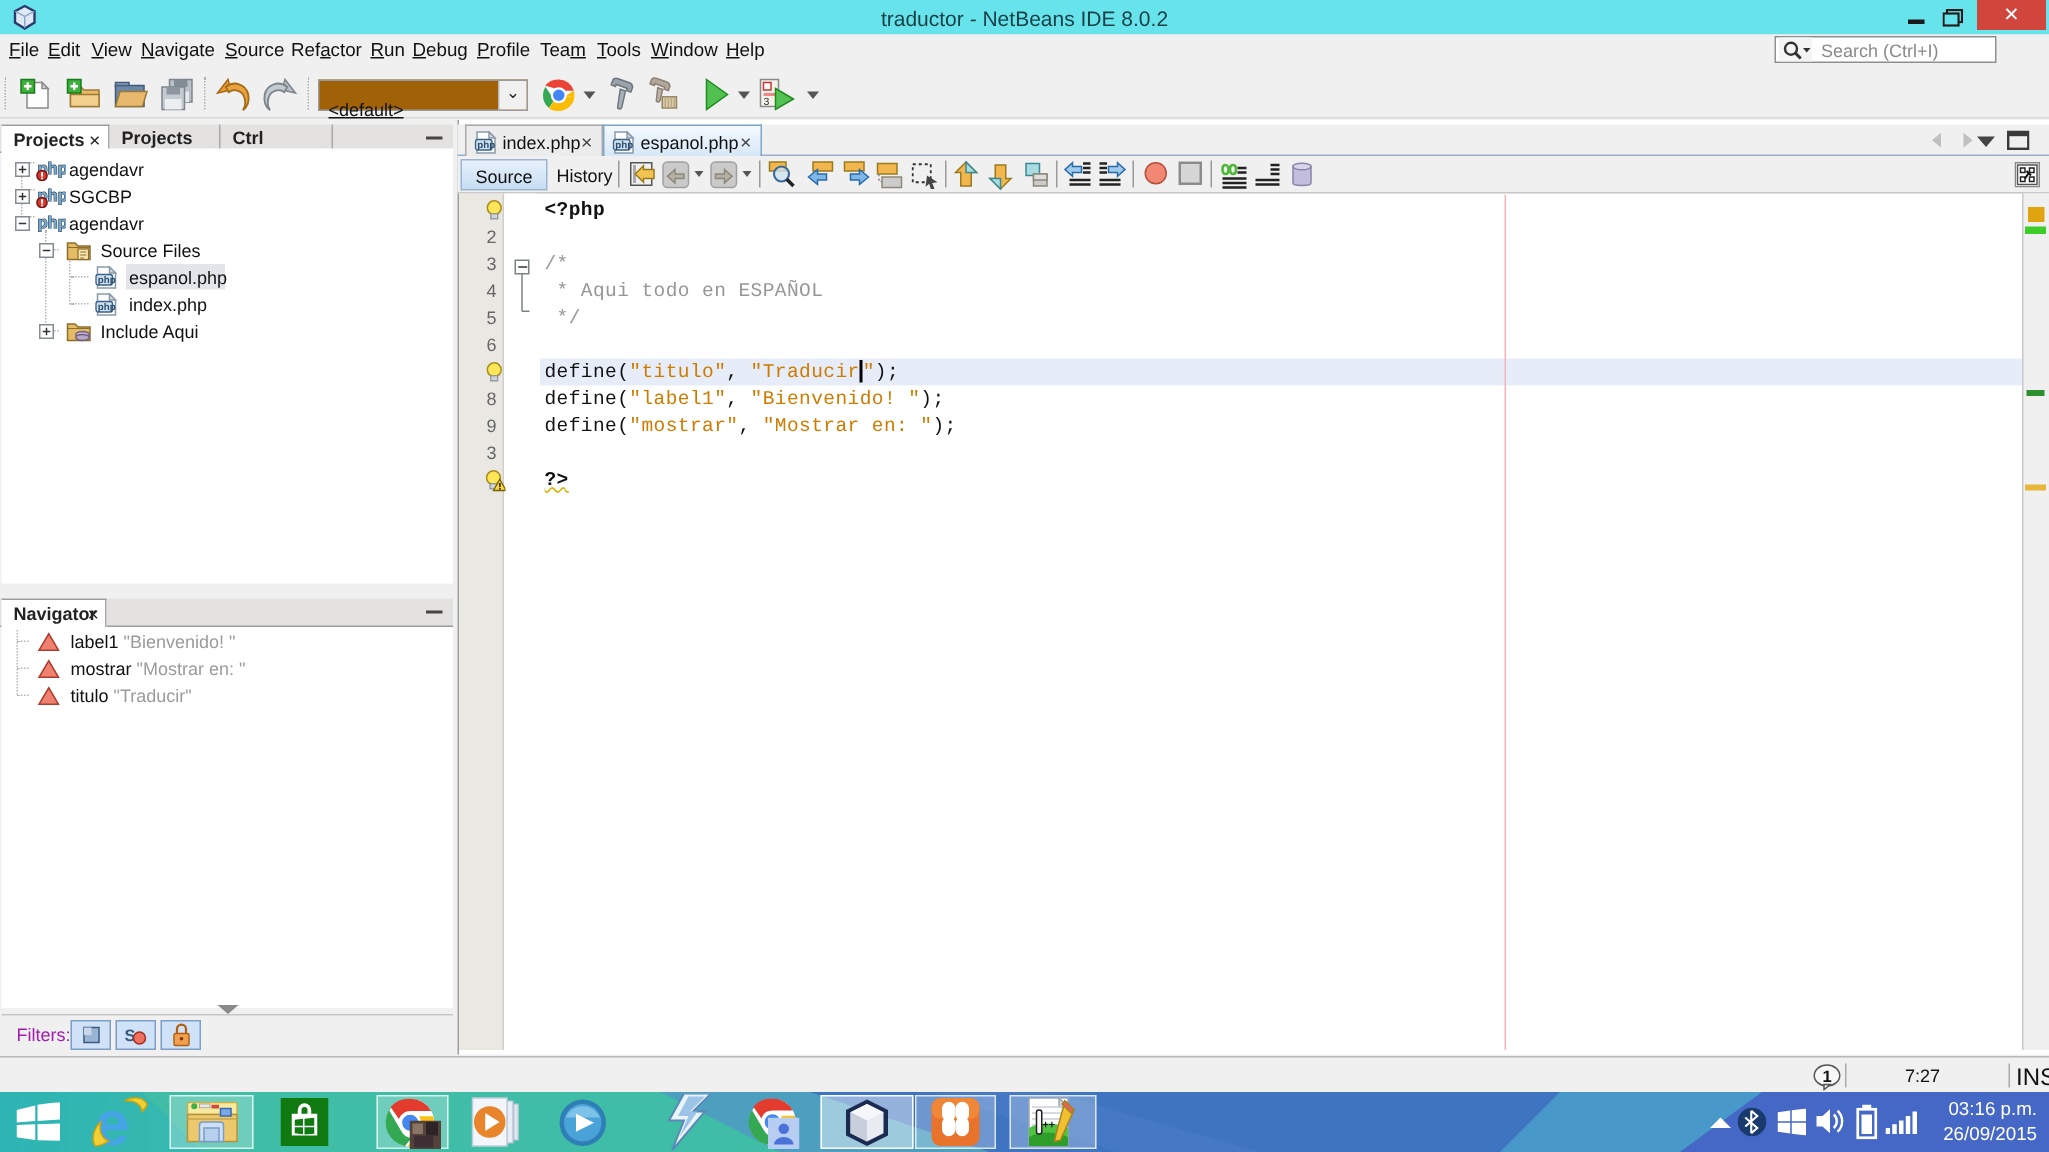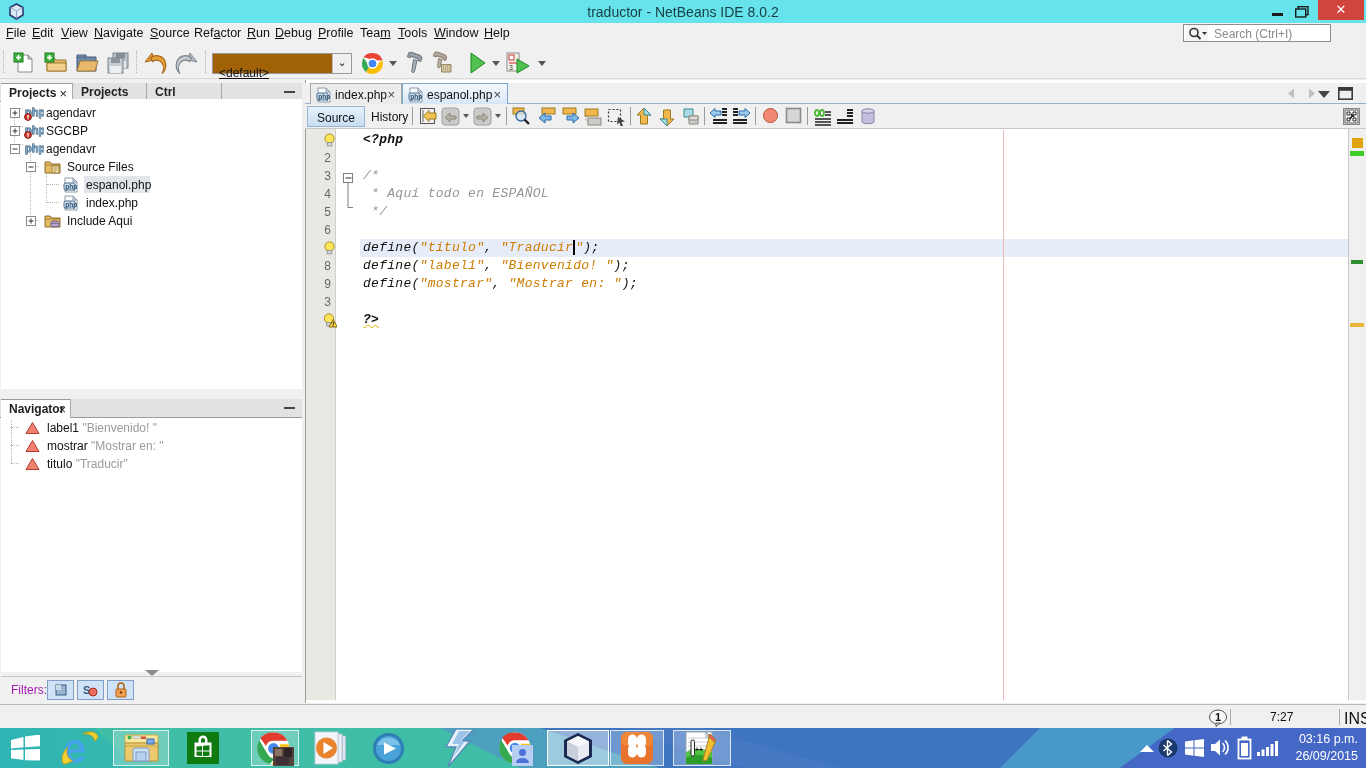--- a/index.html
+++ b/index.html
@@ -46,21 +46,21 @@
 .srcbtn { position:absolute; top:2px; height:21px; font-size:12px; padding:4px 9px 0 9px; color:#111; }
 .srcbtn.sel { background:linear-gradient(#e8f1fb,#c7ddf3); border:1px solid #99b5d2; }
 .edsep { position:absolute; top:3px; width:1px; height:18px; background:#9a9a9a; }
 .eic { position:absolute; top:3px; }
 .ddv { position:absolute; top:10px; width:0; height:0; border-left:3.5px solid transparent; border-right:3.5px solid transparent; border-top:4.5px solid #555; }
 
 #gutter { left:306px; top:129px; width:30px; height:571px; background:#e9e8e2; border-right:1px solid #d0cfc9; }
 .lnum { position:absolute; right:4px; font-size:12px; color:#666; height:18px; line-height:18px; }
 #foldcol { left:337px; top:129px; width:21px; height:571px; background:#fff; }
 #edbody { left:358px; top:129px; width:990px; height:571px; background:transparent; font-family:"Liberation Mono",monospace; font-size:13px; letter-spacing:0.28px; }
-.cline { position:absolute; left:0; height:18px; line-height:18px; white-space:pre; color:#111;font-style:italic; }
+.cline { position:absolute; left:0; height:18px; line-height:18px; white-space:pre; color:#111; }
 .str { color:#ce7b00; }
 .cmt { color:#969696; }
 #curline { left:360px; top:239px; width:988px; height:18px; background:#e7edf8; }
 #marginline { left:1003px; top:130px; width:1px; height:570px; background:#f0b8b8; }
 #errstripe { left:1348px; top:129px; width:18px; height:571px; background:#f0f0f0; border-left:1px solid #c8c8c8; }
 
 #statusbar { left:0; top:704px; width:1366px; height:24px; background:#f0f0f0; border-top:1px solid #b8b8b8; }
 
 #taskbar { left:0; top:728px; width:1366px; height:40px; background:linear-gradient(90deg,#2eb4b4 0,#3ebda7 260px,#48c19d 420px,#47bd9f 470px,#3f78c0 620px,#3e72bf 800px,#4168c5 1100px,#4867c8 1366px); }
 .tbtn { position:absolute; top:2px; width:54px; height:36px; border:1px solid rgba(255,255,255,.75); background:rgba(255,255,255,.25); }

